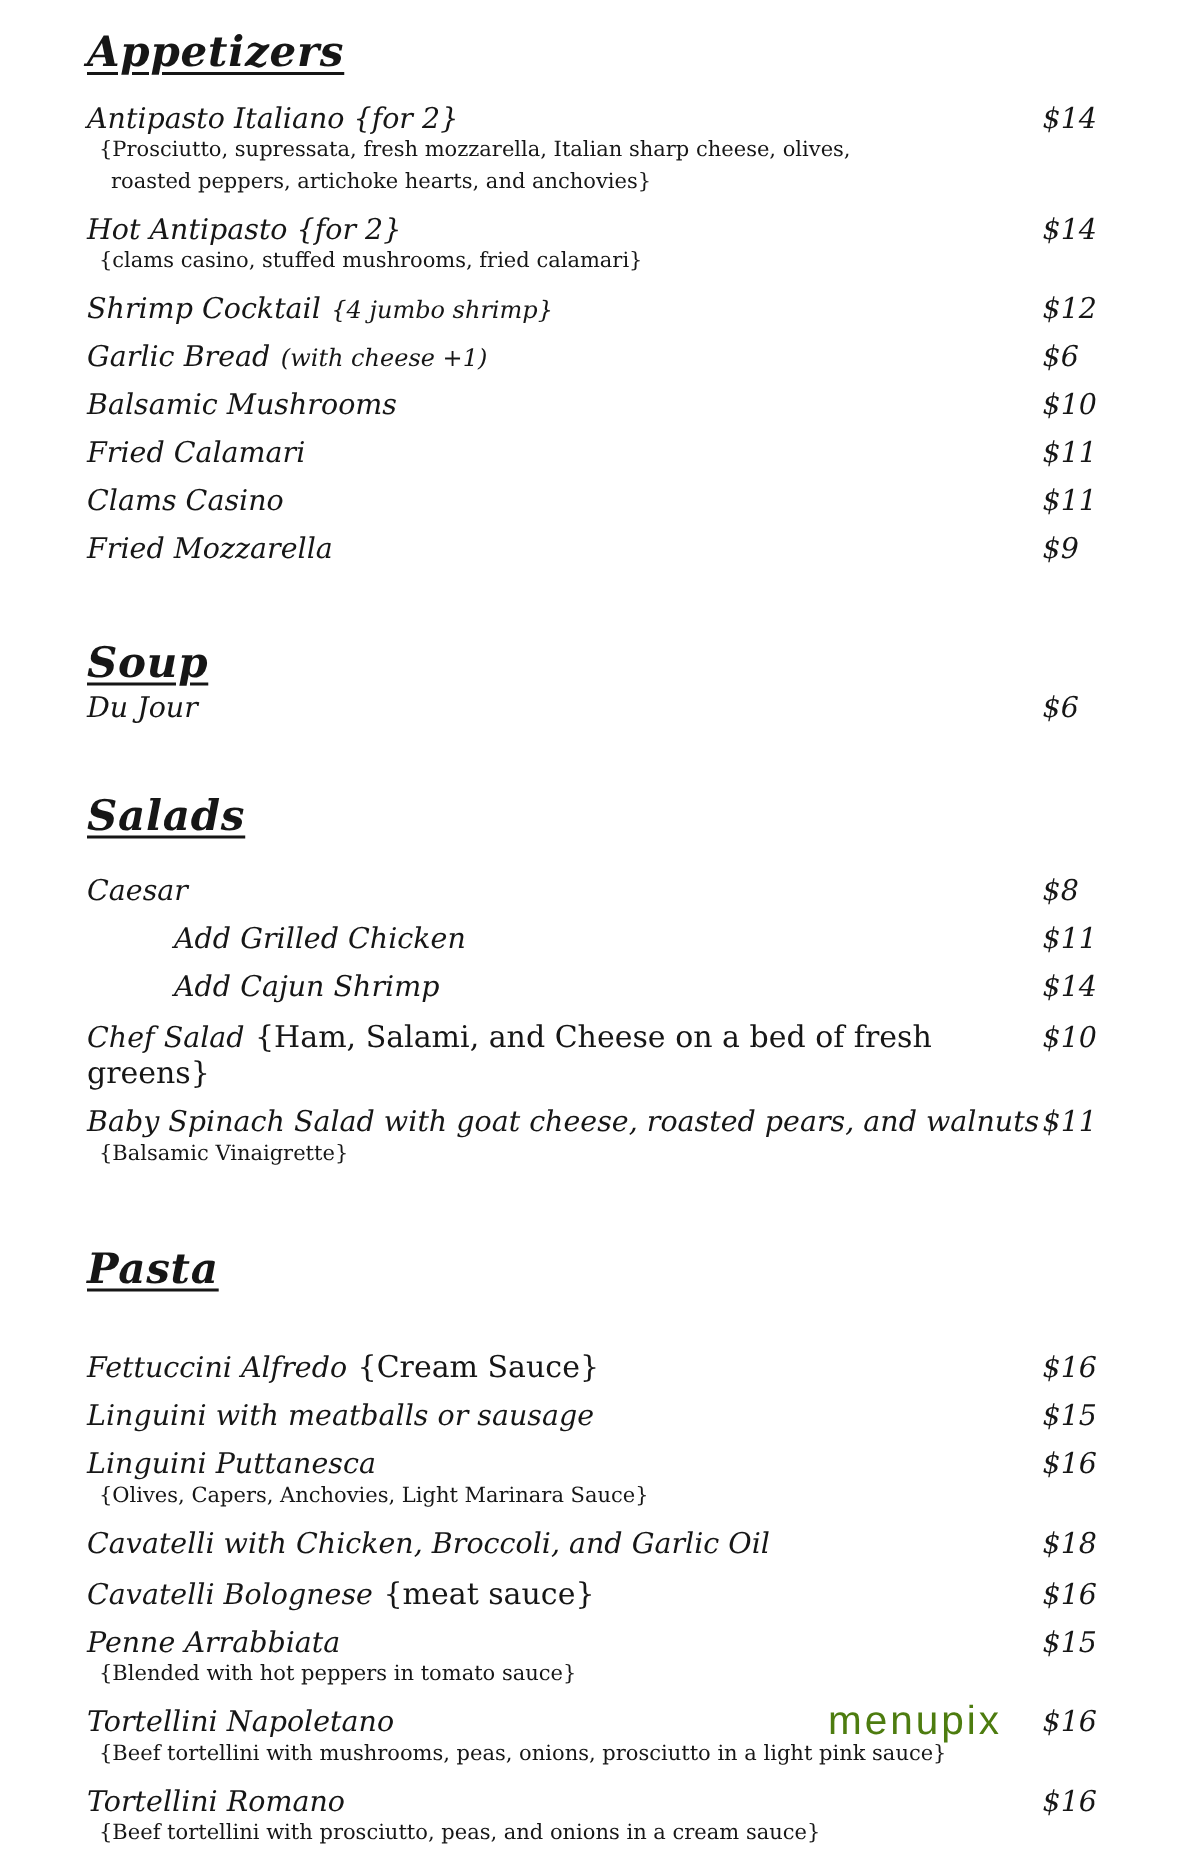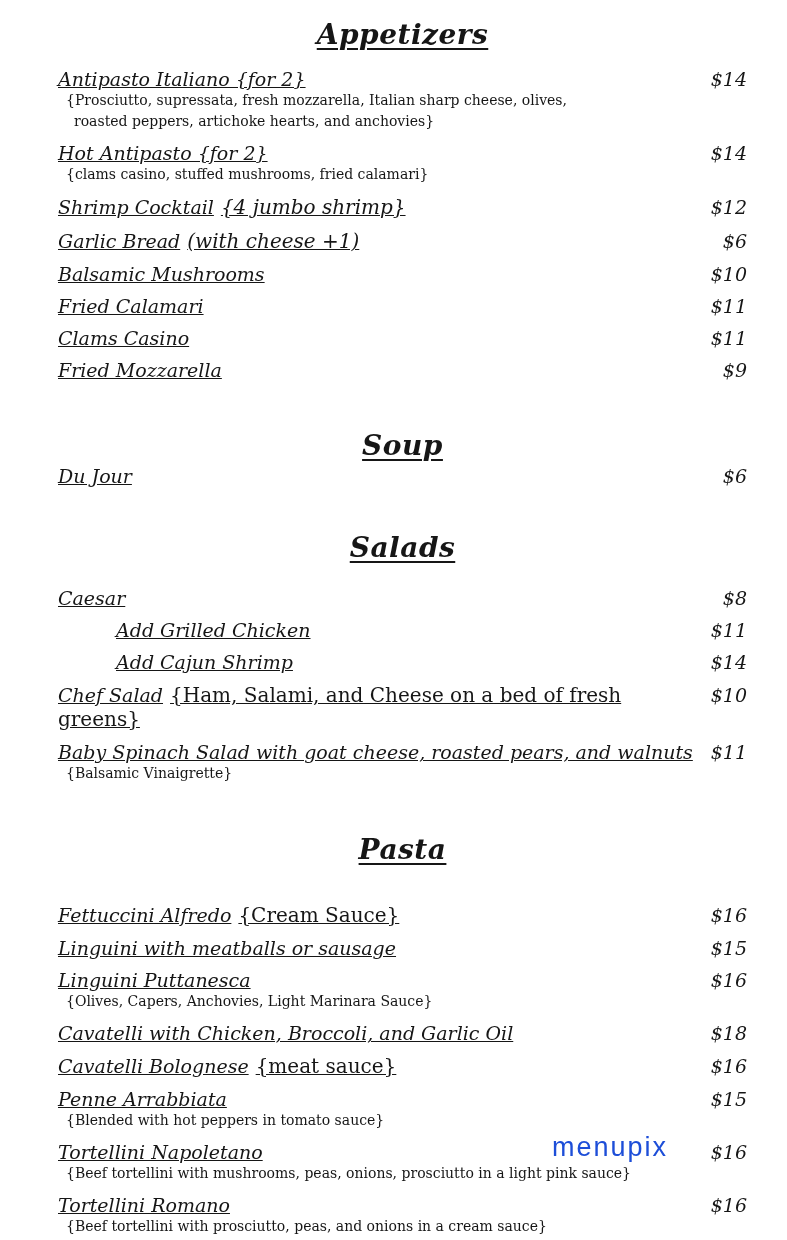--- a/index.html
+++ b/index.html
@@ -9,80 +9,79 @@
     color: #161616;
     font-family: "DejaVu Serif", serif;
     position: relative;
     overflow: hidden;
   }
   .menu {
     position: relative;
     padding: 0 40px 0 58px; 
   }
   .section-title {
-    text-align: center;
     font-weight: bold;
     font-style: italic;
     font-size: 28px;
     line-height: 34px;
     margin: 0;
     letter-spacing: 0.5px;
   }
   .section-title .u {
     text-decoration: underline;
     text-decoration-thickness: 2px;
     text-underline-offset: 4px;
   }
   #sec-appetizers .section-title { margin: 18px 0 16px 0; }
   #sec-soup        .section-title { margin: 48px 0 2px 0; }
   #sec-salads      .section-title { margin: 44px 0 22px 0; }
   #sec-pasta       .section-title { margin: 49px 0 36px 0; }
 
   .menu-item { margin-bottom: 10px; }
   .row { display: flex; align-items: baseline; }
   .menu-item.indent .row { padding-left: 58px; }
-  .name-wrap { flex: 1 1 auto; min-width: 0; text-decoration: underline; }
+  .name-wrap { flex: 1 1 auto; min-width: 0; }
   .item-name {
     font-style: italic;
     font-size: 19px;
     line-height: 22px;
   }
   .item-note {
     font-style: italic;
-    font-size: 20px;
+    font-size: 16px;
     margin-left: 7px;
   }
   .inline-desc {
     font-style: normal;
     font-size: 20px;
     margin-left: 7px;
   }
   .item-price {
     flex: 0 0 52px;
     width: 52px;
     font-style: italic;
     font-size: 19px;
-    text-align: right;
+    text-align: left;
   }
   .desc-line {
     font-style: normal;
     font-size: 14px;
     line-height: 21px;
     padding-left: 8px;
   }
   .desc-line + .desc-line { padding-left: 16px; }
 
   .watermark {
     position: absolute;
     left: 552px;
     top: 1132px;
     font-family: "Liberation Sans", sans-serif;
     font-size: 27px;
     letter-spacing: 2px;
-    color: #1d4ed8;
+    color: #4d7c0f;
     user-select: none;
   }
 </style>
 </head>
 <body>
 
 <div class="menu">
 
   <div class="section" id="sec-appetizers">
     <h2 class="section-title"><span class="u">Appetizers</span></h2>

